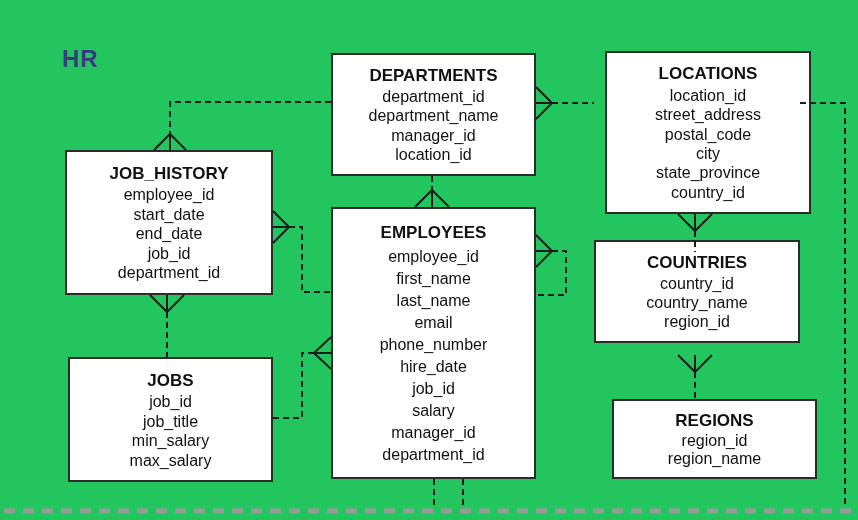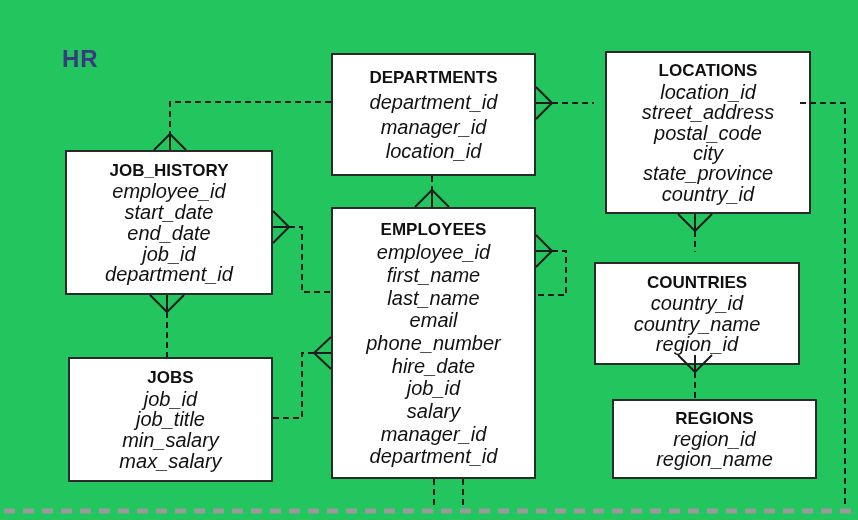--- a/index.html
+++ b/index.html
@@ -33,57 +33,57 @@
     color: #111111;
     padding: 8px 4px;
     z-index: 1;
   }
   .entity-title {
     font-size: 17px;
     font-weight: bold;
     white-space: nowrap;
   }
   .entity-field {
-    font-size: 20px;
+    font-size: 16px;
     line-height: 1;
     white-space: nowrap;
-    font-style: italic;
   }
   svg.connectors {
     position: absolute;
     left: 0; top: 0;
     width: 858px;
     height: 520px;
     z-index: 2;
     pointer-events: none;
   }
   svg.connectors path { fill: none; }
   path.rel-dash { stroke: #1c1c1c; stroke-width: 2; stroke-dasharray: 6 4; }
   path.rel-foot { stroke: #1c1c1c; stroke-width: 2; }
   path.page-break { stroke: #9a9a9a; stroke-width: 5; stroke-dasharray: 11 8; }
 
   
   #entity-departments { left: 331px; top: 53px;  width: 205px; height: 123px; }
   #entity-locations   { left: 594px; top: 51px;  width: 206px; height: 163px; margin-left: 11px; }
   #entity-job-history { left: 65px;  top: 150px; width: 208px; height: 145px; }
   #entity-employees   { left: 331px; top: 207px; width: 205px; height: 272px; }
-  #entity-countries   { left: 594px; top: 262px; width: 206px; height: 103px; }
+  #entity-countries   { left: 594px; top: 240px; width: 206px; height: 103px; }
   #entity-jobs        { left: 68px;  top: 357px; width: 205px; height: 125px; }
   #entity-regions     { left: 594px; top: 399px; width: 205px; height: 80px; margin-left: 18px;  }
 </style>
 </head>
 <body>
 
 <div class="canvas">
 
   <div class="schema-label">HR</div>
 
   <div class="entity" id="entity-departments">
     <div class="entity-title">DEPARTMENTS</div>
     <div class="entity-field">department_id</div>
+    <div class="entity-field">department_name</div>
     <div class="entity-field">manager_id</div>
     <div class="entity-field">location_id</div>
   </div>
 
   <div class="entity" id="entity-locations">
     <div class="entity-title">LOCATIONS</div>
     <div class="entity-field">location_id</div>
     <div class="entity-field">street_address</div>
     <div class="entity-field">postal_code</div>
     <div class="entity-field">city</div>

